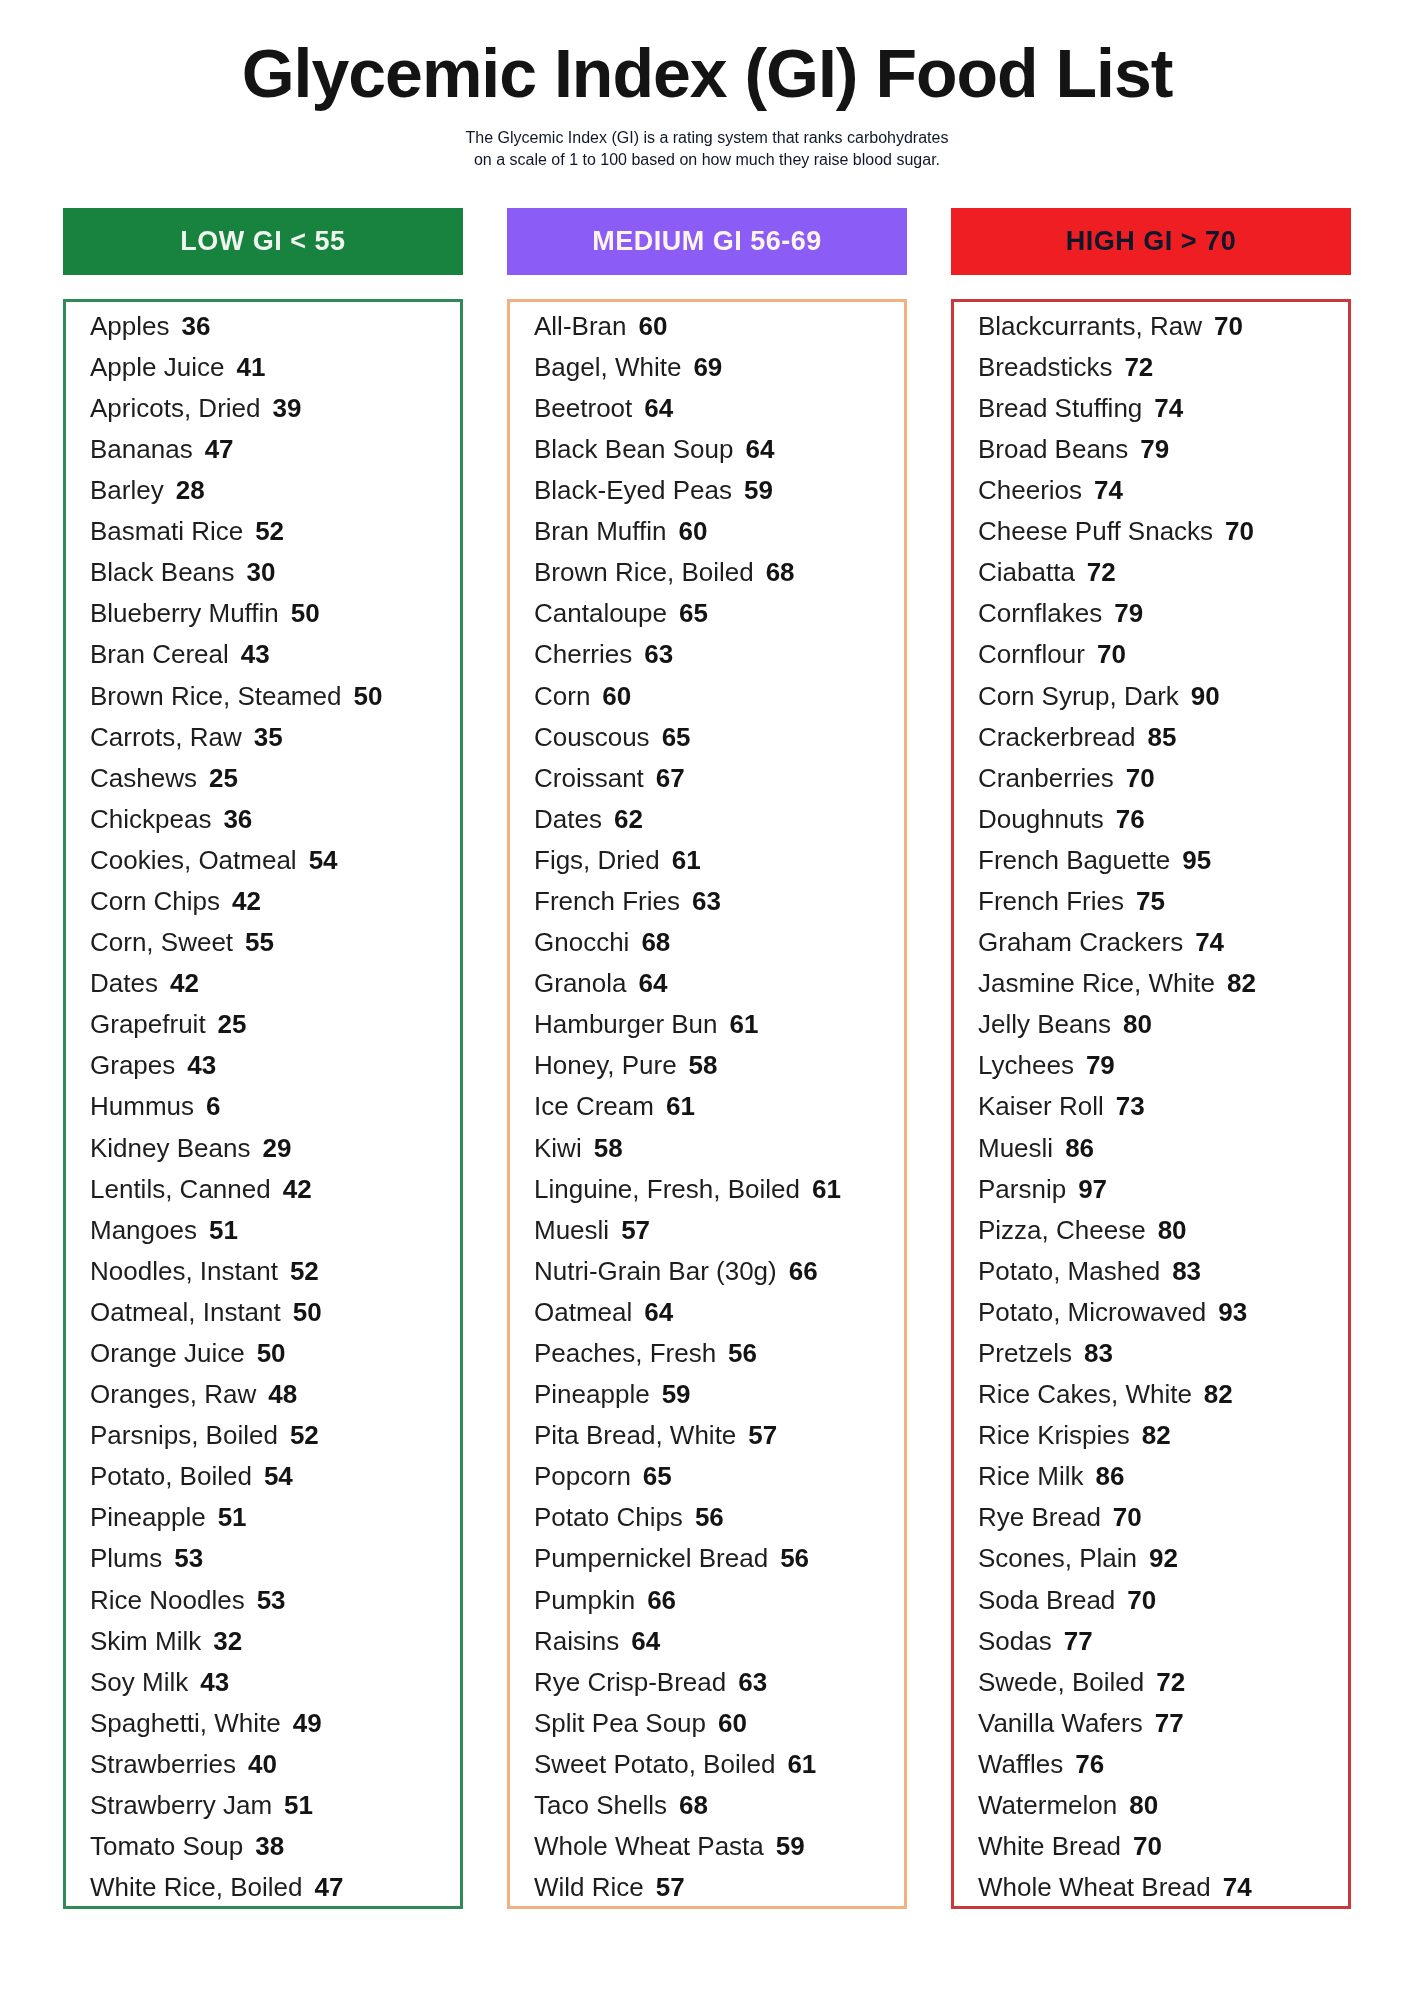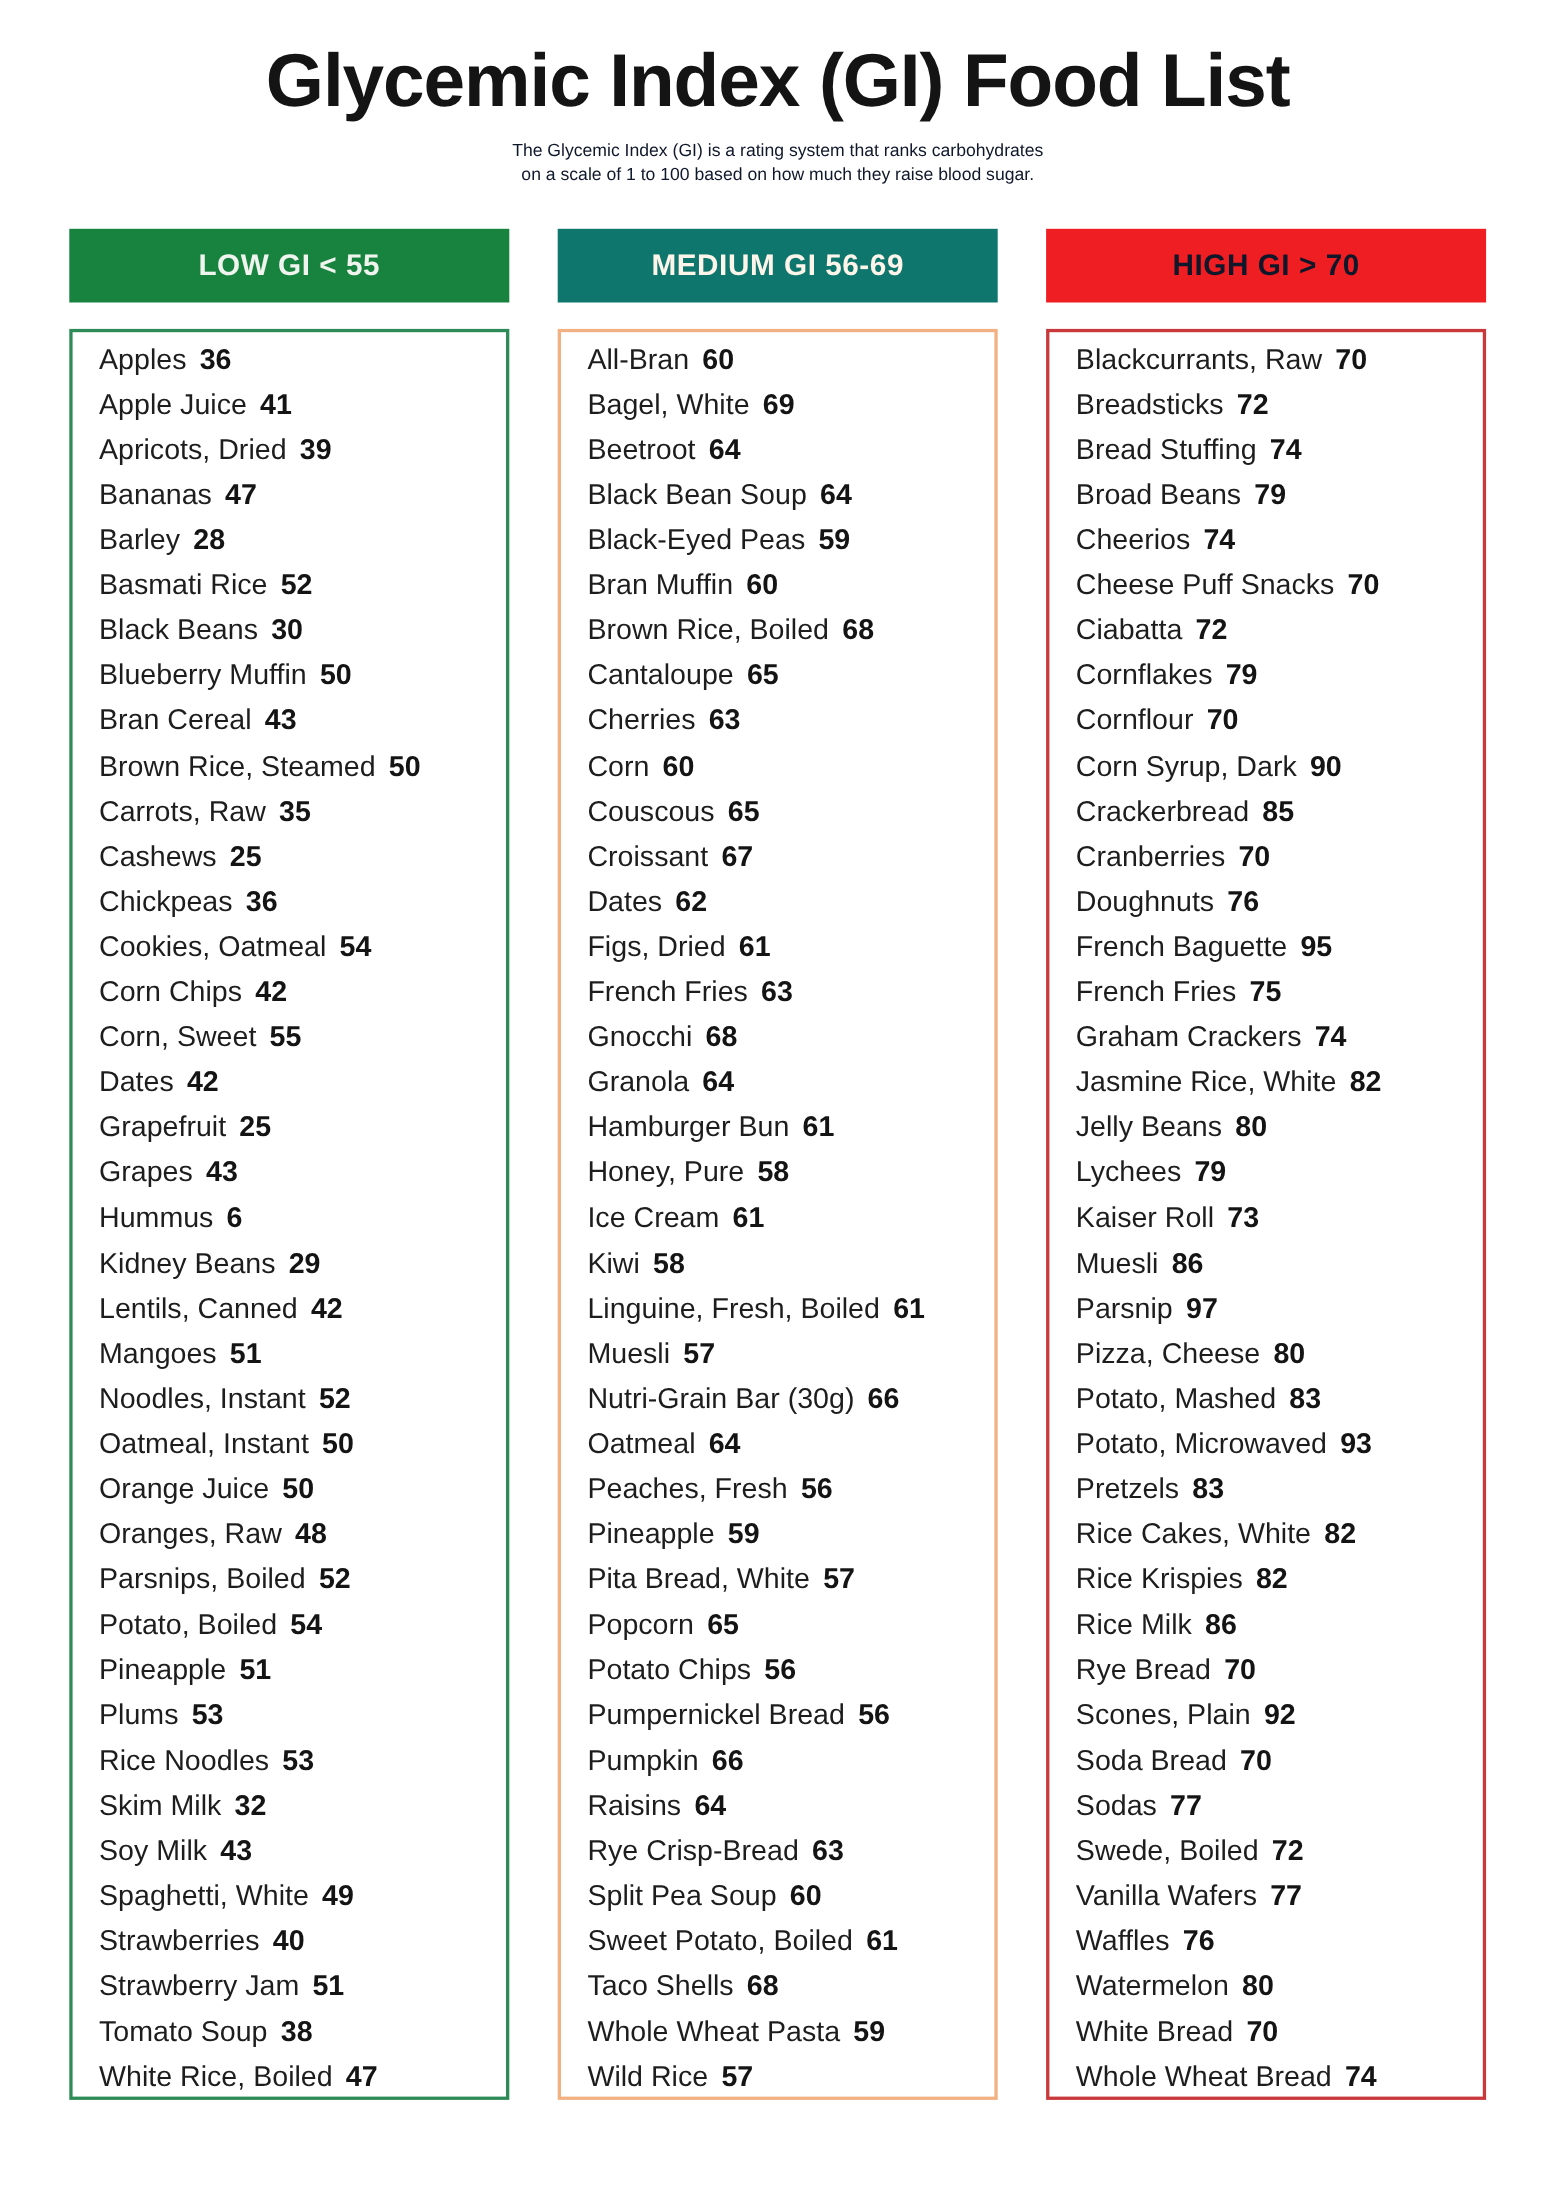--- a/index.html
+++ b/index.html
@@ -224,21 +224,21 @@
             <span class="food">Tomato Soup</span>
             <span class="gi">38</span>
           </div>
           <div class="row">
             <span class="food">White Rice, Boiled</span>
             <span class="gi">47</span>
           </div>
         </div>
     </section>
     <section class="column">
-      <header class="col-header" style="background: #0f766e; color: rgb(253, 245, 234);">MEDIUM GI 56-69</header>
+      <header class="col-header" style="background: #8b5cf6; color: rgb(253, 245, 234);">MEDIUM GI 56-69</header>
       <div class="col-box" style="border-color: rgb(242, 177, 131);">
           <div class="row">
             <span class="food">All-Bran</span>
             <span class="gi">60</span>
           </div>
           <div class="row">
             <span class="food">Bagel, White</span>
             <span class="gi">69</span>
           </div>
           <div class="row">

